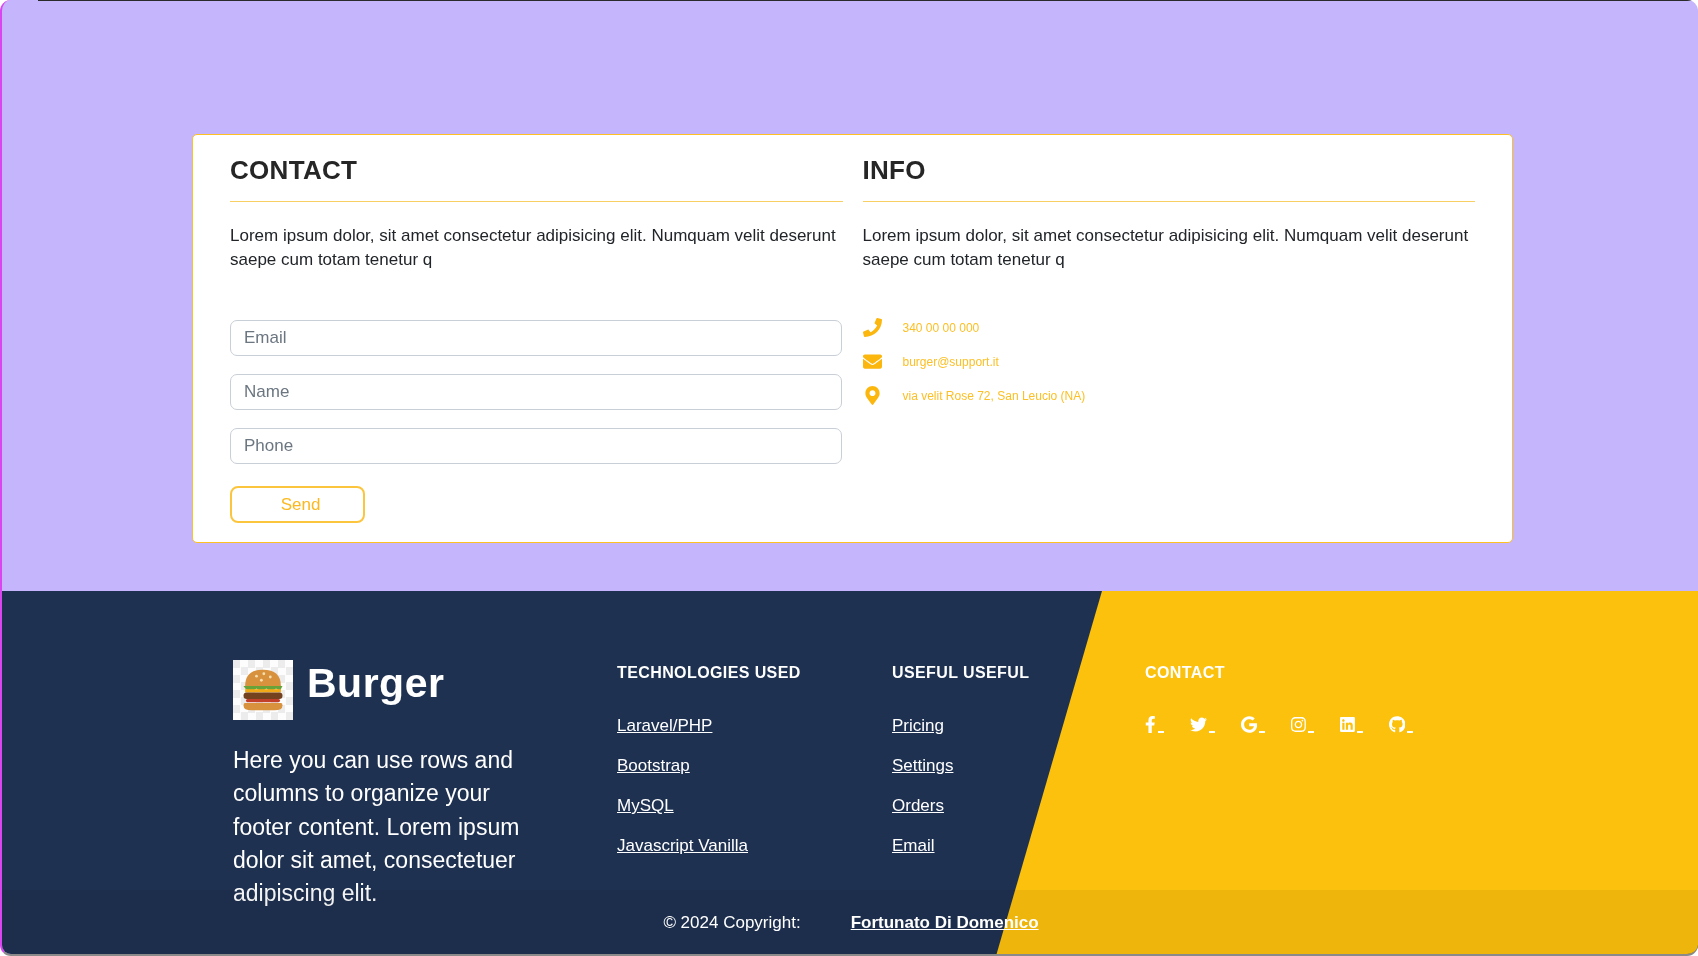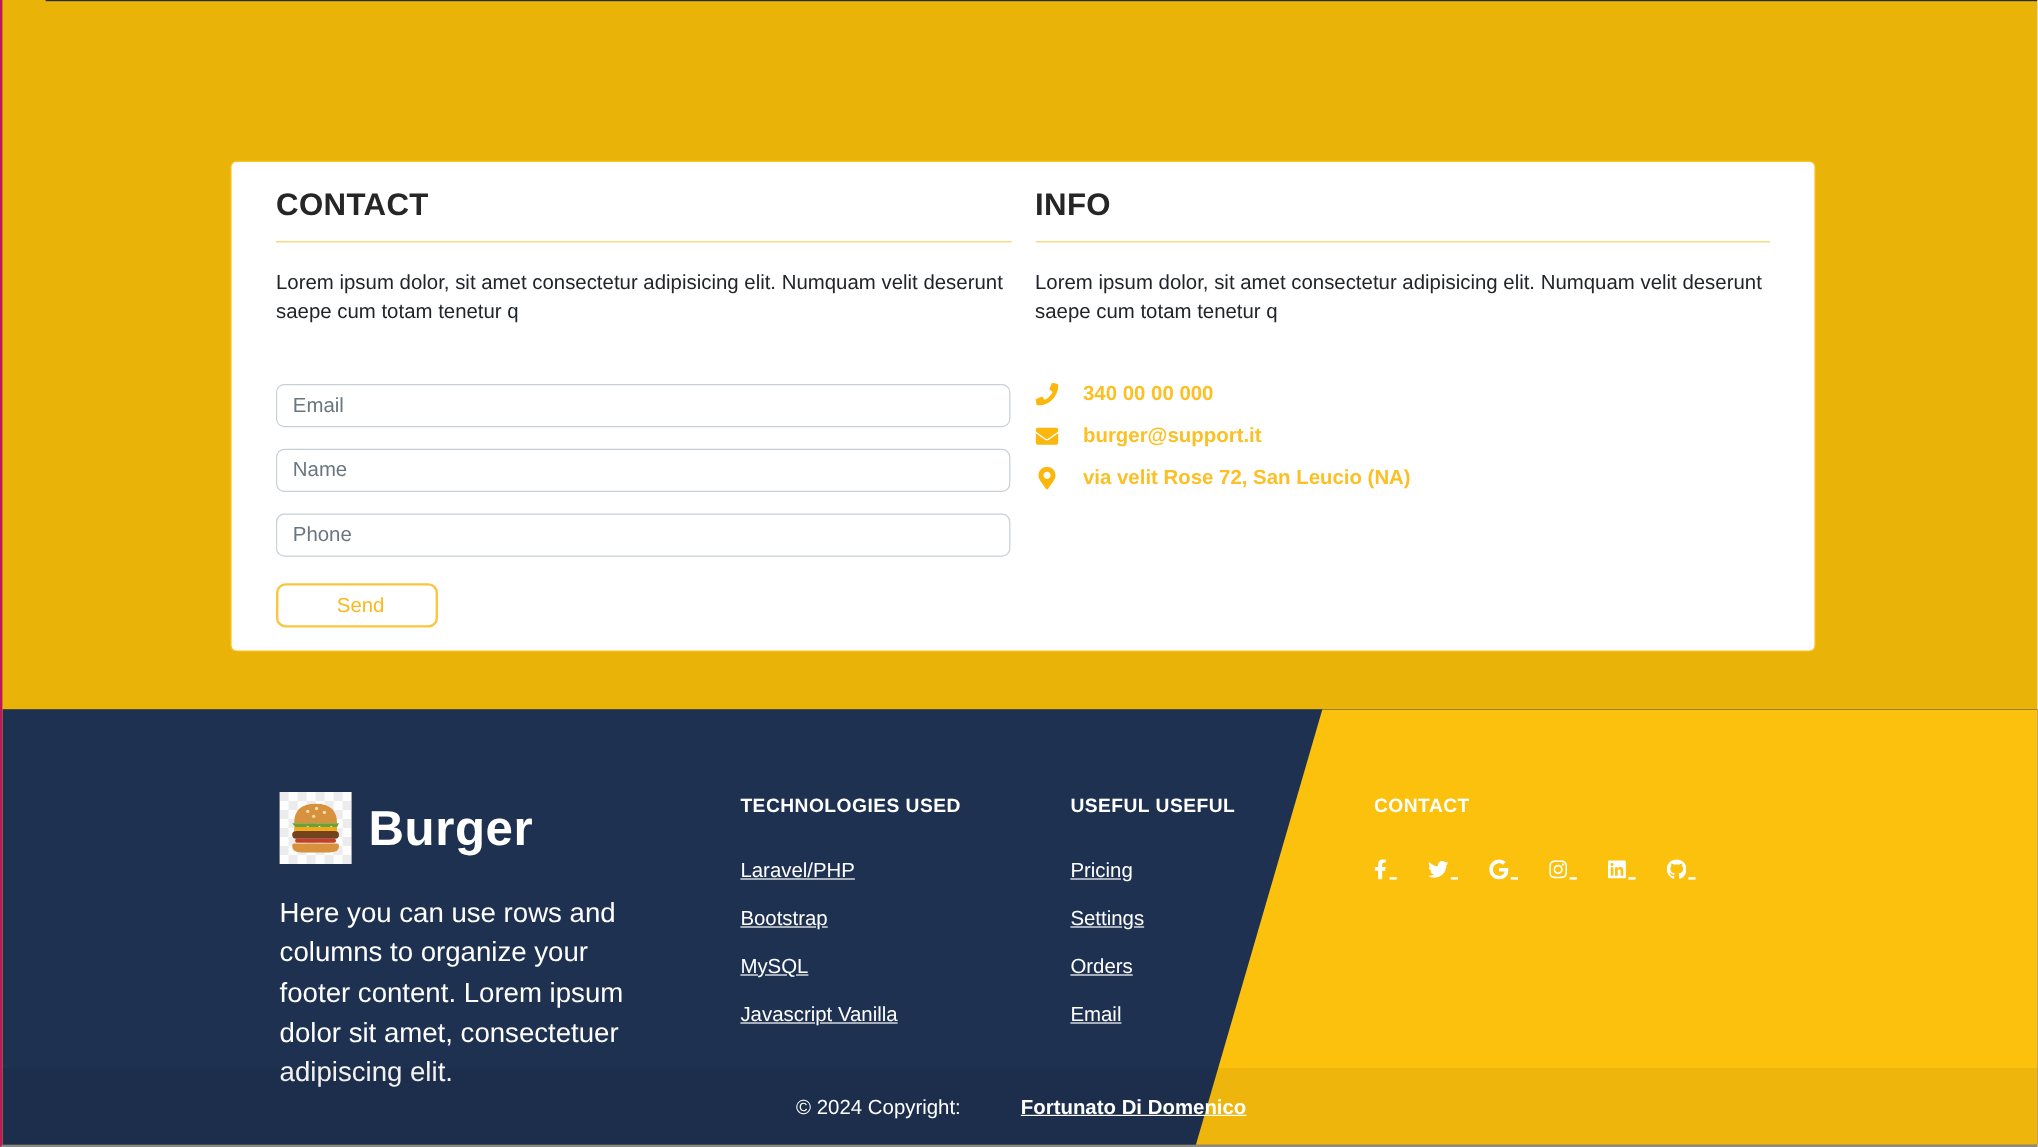--- a/index.html
+++ b/index.html
@@ -2,24 +2,25 @@
 <html><head>
 <meta charset="utf-8">
 <style>
   * { box-sizing: border-box; }
   html,body { margin:0; padding:0; background:#fff; }
   body { font-family: "Liberation Sans", "DejaVu Sans", sans-serif; }
 
   .screen {
     position: relative;
     width: 1698px; height: 956px;
-    background: #eab308;
+    background: #c4b5fd;
     overflow: hidden;
-    border-left: 2px solid #be185d;
+    border-left: 2px solid #d946ef;
     border-bottom: 2px solid #8a8a8a;
+    border-radius: 11px;
   }
   .top-edge-line {
     position: absolute; top: 0; left: 36px; right: 0; height: 1px;
     background: #2a2a2a;
   }
 
   
   .contact-card {
     position: absolute; left: 190px; top: 134px;
     width: 1321px; height: 409px;
@@ -52,34 +53,34 @@
     background: #fff; border: 2px solid #fcc53e; border-radius: 8px;
     color: #fcb81e; font-size: 17px; cursor: pointer;
     font-family: "Liberation Sans", "DejaVu Sans", sans-serif;
     padding-left: 12px;
   }
 
   .info-list { margin-top: 46px; }
   .info-row { display: flex; align-items: center; margin-bottom: 15px; }
   .info-row .i-icon { width: 19px; height: 19px; margin-right: 21px; flex: 0 0 auto; }
   .info-row .i-icon svg { width: 100%; height: 100%; fill: #fcb70f; }
-  .info-text { font-size: 17px; color: #fcbf24; font-weight: bold; }
+  .info-text { font-size: 12px; color: #fcbf24; }
 
   
   .footer {
     position: absolute; left: 0; top: 591px; width: 1698px; height: 365px;
     background: #1f3151; color: #fff;
   }
   .footer-yellow {
     position: absolute; inset: 0;
     background: #fcc10d;
     clip-path: polygon(1100px 0, 1698px 0, 1698px 365px, 994px 365px);
   }
   .f-brand { position: absolute; left: 231px; top: 69px; width: 312px; }
-  .brand-row { display: flex; align-items: center; }
+  .brand-row { display: flex; align-items: flex-start; }
   .brand-logo {
     width: 60px; height: 60px; flex: 0 0 auto;
     background:
       conic-gradient(#fdfdfd 90deg, #ececec 90deg 180deg, #fdfdfd 180deg 270deg, #ececec 270deg);
     background-size: 15px 15px;
     display: flex; align-items: center; justify-content: center;
   }
   .brand-logo svg { width: 52px; height: 52px; }
   .brand-name { font-size: 41px; font-weight: bold; letter-spacing: .5px; margin-left: 14px; }
   .brand-desc { margin: 24px 0 0 0; font-size: 23px; line-height: 1.45; color: #fff; }

